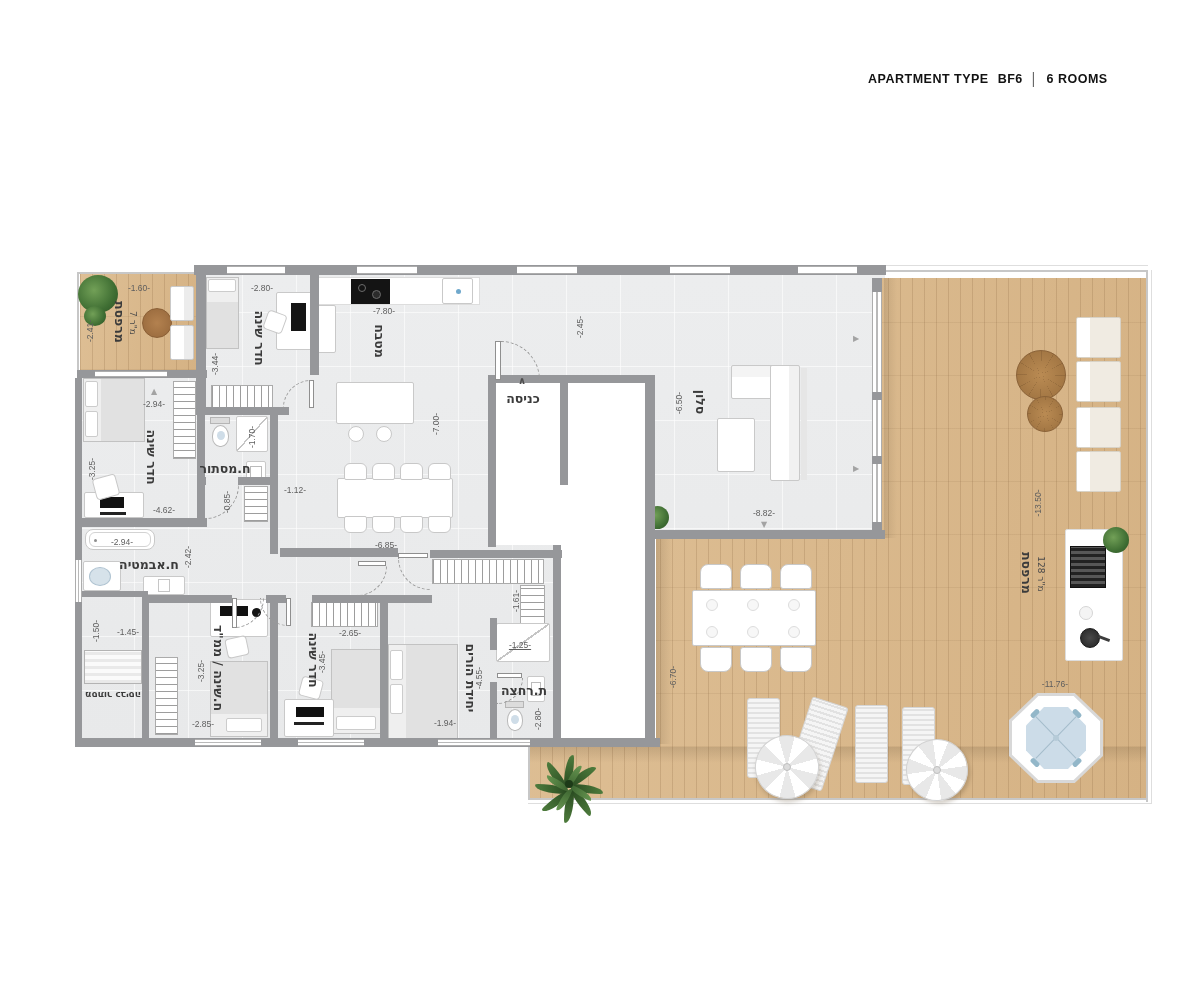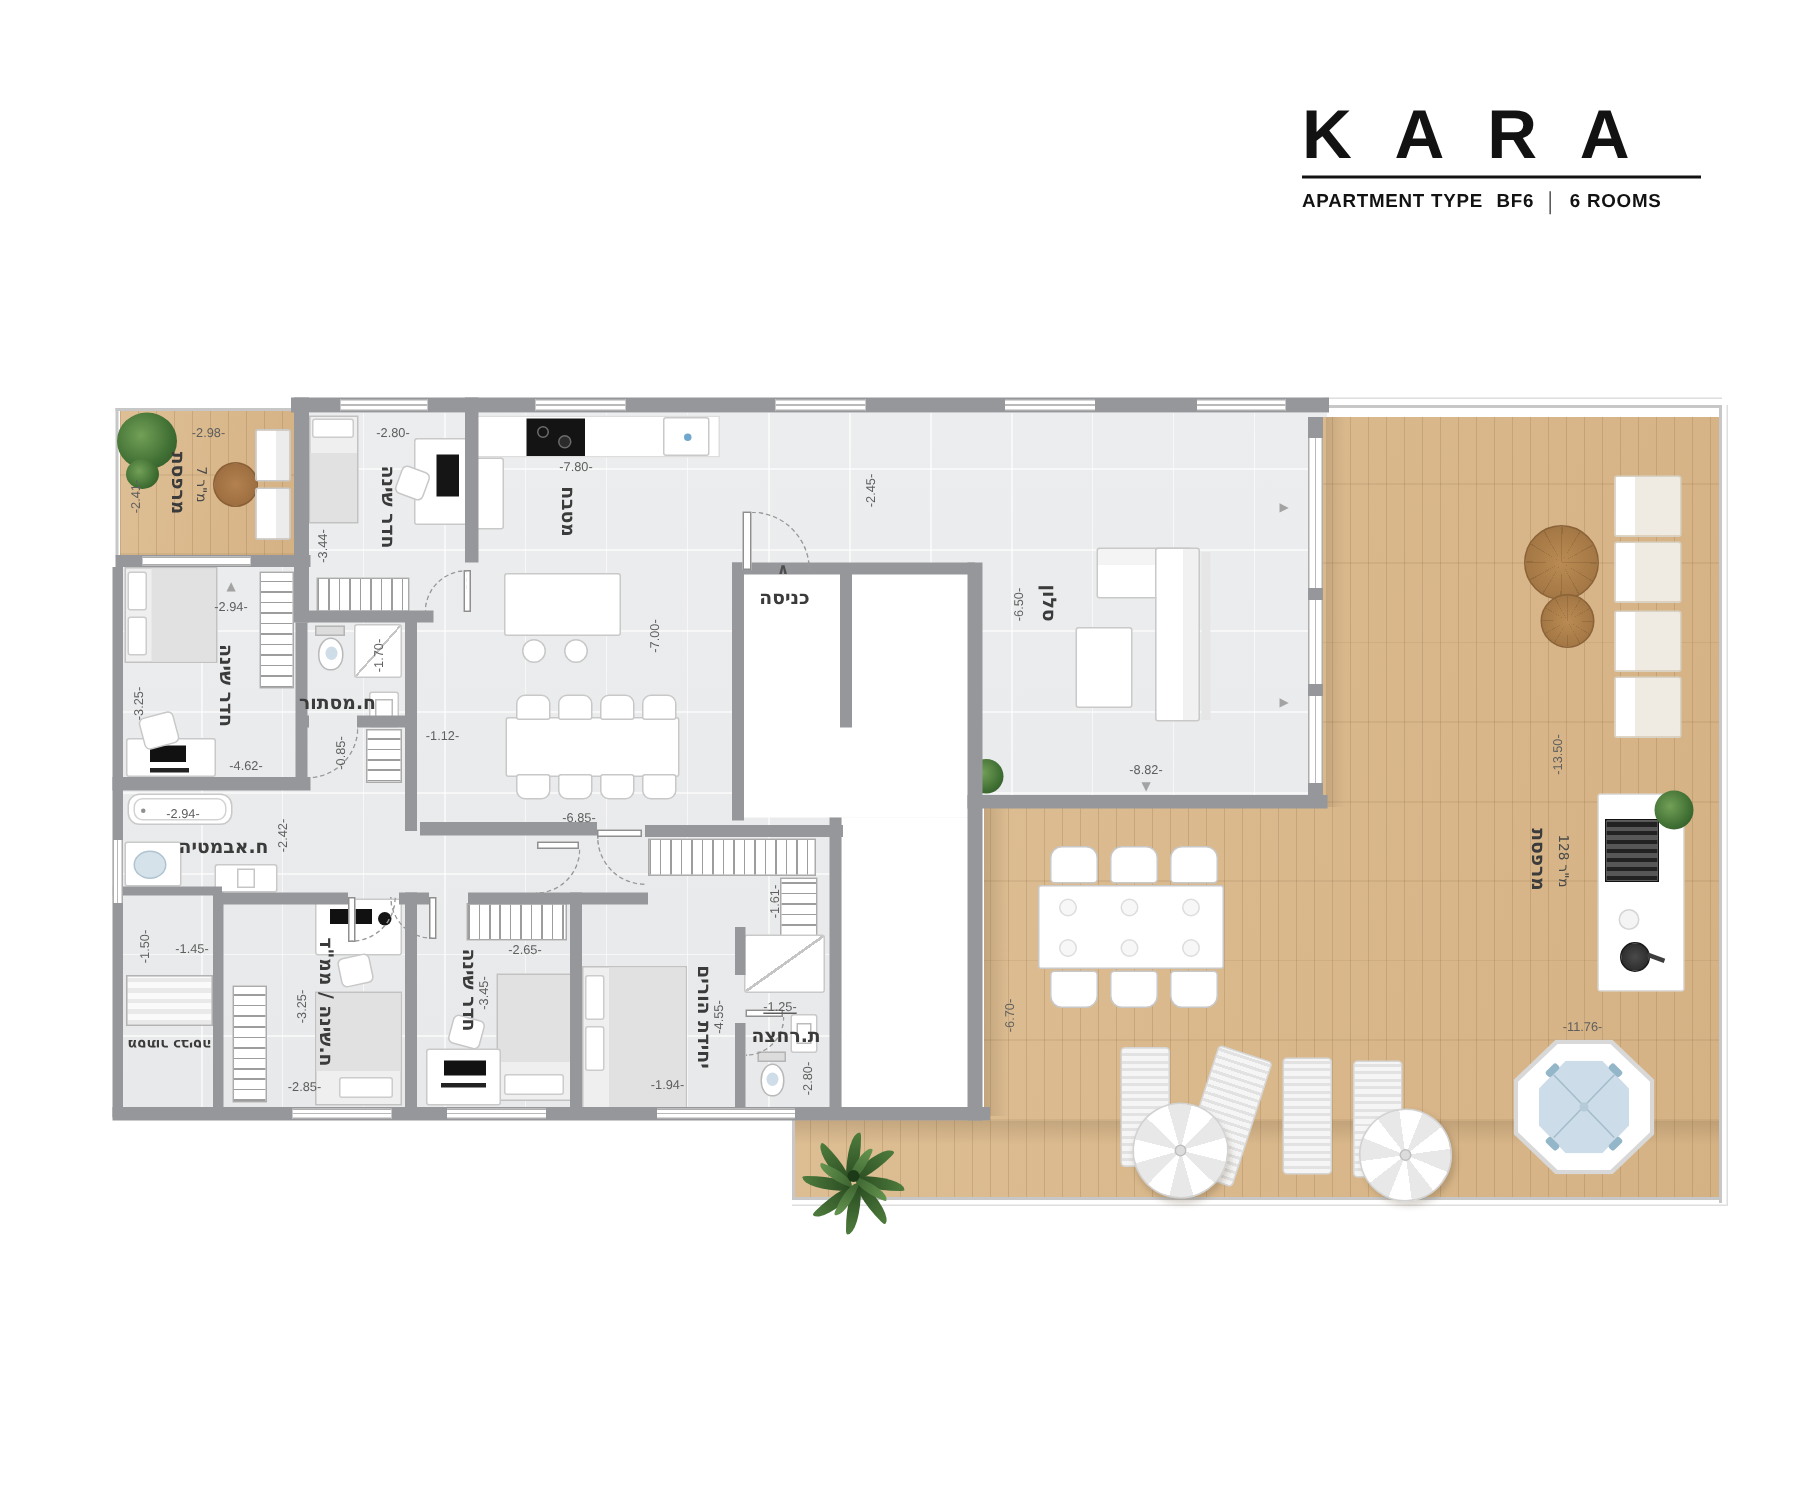--- a/index.html
+++ b/index.html
@@ -75,21 +75,20 @@
   .rlabel.small{font-size:9px;font-weight:normal;color:#4a4a4a;}
   .rlabel.flip{transform:translate(-50%,-50%) rotate(180deg);font-size:9px;}
   .marker{position:absolute;color:#a3a3a3;font-size:8px;transform:translate(-50%,-50%);
     font-family:"DejaVu Sans",sans-serif;}
   .marker.caret{color:#4d4d4d;font-size:10px;font-weight:bold;}
 </style>
 </head>
 <body>
 
 <div class="brand">
-  <div class="brand-name">KARA</div>
   <div class="brand-sub">
     <span>APARTMENT TYPE</span>
     <span>BF6</span>
     <span class="sep">|</span>
     <span class="right">6 ROOMS</span>
   </div>
 </div>
 
 <div class="abs" id="plan" style="left:0;top:0;width:1200px;height:990px;">
 
@@ -349,21 +348,21 @@
       <span class="rlabel v" style="left: 151px; top: 457px;">חדר שינה</span>
       <span class="rlabel" style="left: 225px; top: 468px;">ח.מסתור</span>
       <span class="rlabel" style="left: 149px; top: 564px;">ח.אבמטיה</span>
       <span class="rlabel flip" style="left: 113px; top: 695px;">מסתור כביסה</span>
       <span class="rlabel v" style="left: 218px; top: 668px;">ח.שינה / ממ"ד</span>
       <span class="rlabel v" style="left: 313px; top: 660px;">חדר שינה</span>
       <span class="rlabel v" style="left: 470px; top: 678px;">יחידת הורים</span>
       <span class="rlabel" style="left: 524px; top: 690px;">ת.רחצה</span>
       <span class="rlabel v" style="left: 1026px; top: 573px;">מרפסת</span>
       <span class="rlabel v small" style="left: 1041px; top: 574px;">128 מ"ר</span>
-      <span class="dim" style="left: 139px; top: 288px;">-2.98-</span>
+      <span class="dim" style="left: 139px; top: 288px;">-1.60-</span>
       <span class="dim" style="left: 262px; top: 288px;">-2.80-</span>
       <span class="dim" style="left: 384px; top: 311px;">-7.80-</span>
       <span class="dim v" style="left: 580px; top: 327px;">-2.45-</span>
       <span class="dim v" style="left: 90px; top: 331px;">-2.41-</span>
       <span class="dim v" style="left: 215px; top: 364px;">-3.44-</span>
       <span class="dim" style="left: 154px; top: 404px;">-2.94-</span>
       <span class="dim v" style="left: 252px; top: 437px;">-1.70-</span>
       <span class="dim v" style="left: 92px; top: 469px;">-3.25-</span>
       <span class="dim v" style="left: 436px; top: 424px;">-7.00-</span>
       <span class="dim v" style="left: 679px; top: 403px;">-6.50-</span>
@@ -371,21 +370,21 @@
       <span class="dim v" style="left: 227px; top: 502px;">-0.85-</span>
       <span class="dim" style="left: 164px; top: 510px;">-4.62-</span>
       <span class="dim" style="left: 122px; top: 542px;">-2.94-</span>
       <span class="dim" style="left: 764px; top: 513px;">-8.82-</span>
       <span class="dim" style="left: 386px; top: 545px;">-6.85-</span>
       <span class="dim v" style="left: 188px; top: 557px;">-2.42-</span>
       <span class="dim v" style="left: 516px; top: 601px;">-1.61-</span>
       <span class="dim v" style="left: 96px; top: 631px;">-1.50-</span>
       <span class="dim" style="left: 128px; top: 632px;">-1.45-</span>
       <span class="dim" style="left: 350px; top: 633px;">-2.65-</span>
-      <span class="dim" style="left: 520px; top: 671px; text-decoration: underline;">-1.25-</span>
+      <span class="dim" style="left: 520px; top: 645px; text-decoration: underline;">-1.25-</span>
       <span class="dim v" style="left: 201px; top: 671px;">-3.25-</span>
       <span class="dim v" style="left: 322px; top: 662px;">-3.45-</span>
       <span class="dim v" style="left: 673px; top: 677px;">-6.70-</span>
       <span class="dim v" style="left: 479px; top: 678px;">-4.55-</span>
       <span class="dim" style="left: 445px; top: 723px;">-1.94-</span>
       <span class="dim v" style="left: 538px; top: 719px;">-2.80-</span>
       <span class="dim" style="left: 203px; top: 724px;">-2.85-</span>
       <span class="dim v" style="left: 1038px; top: 503px;">-13.50-</span>
       <span class="dim" style="left: 1055px; top: 684px;">-11.76-</span>
       <span class="marker caret" style="left: 522px; top: 380px;">∧</span>

